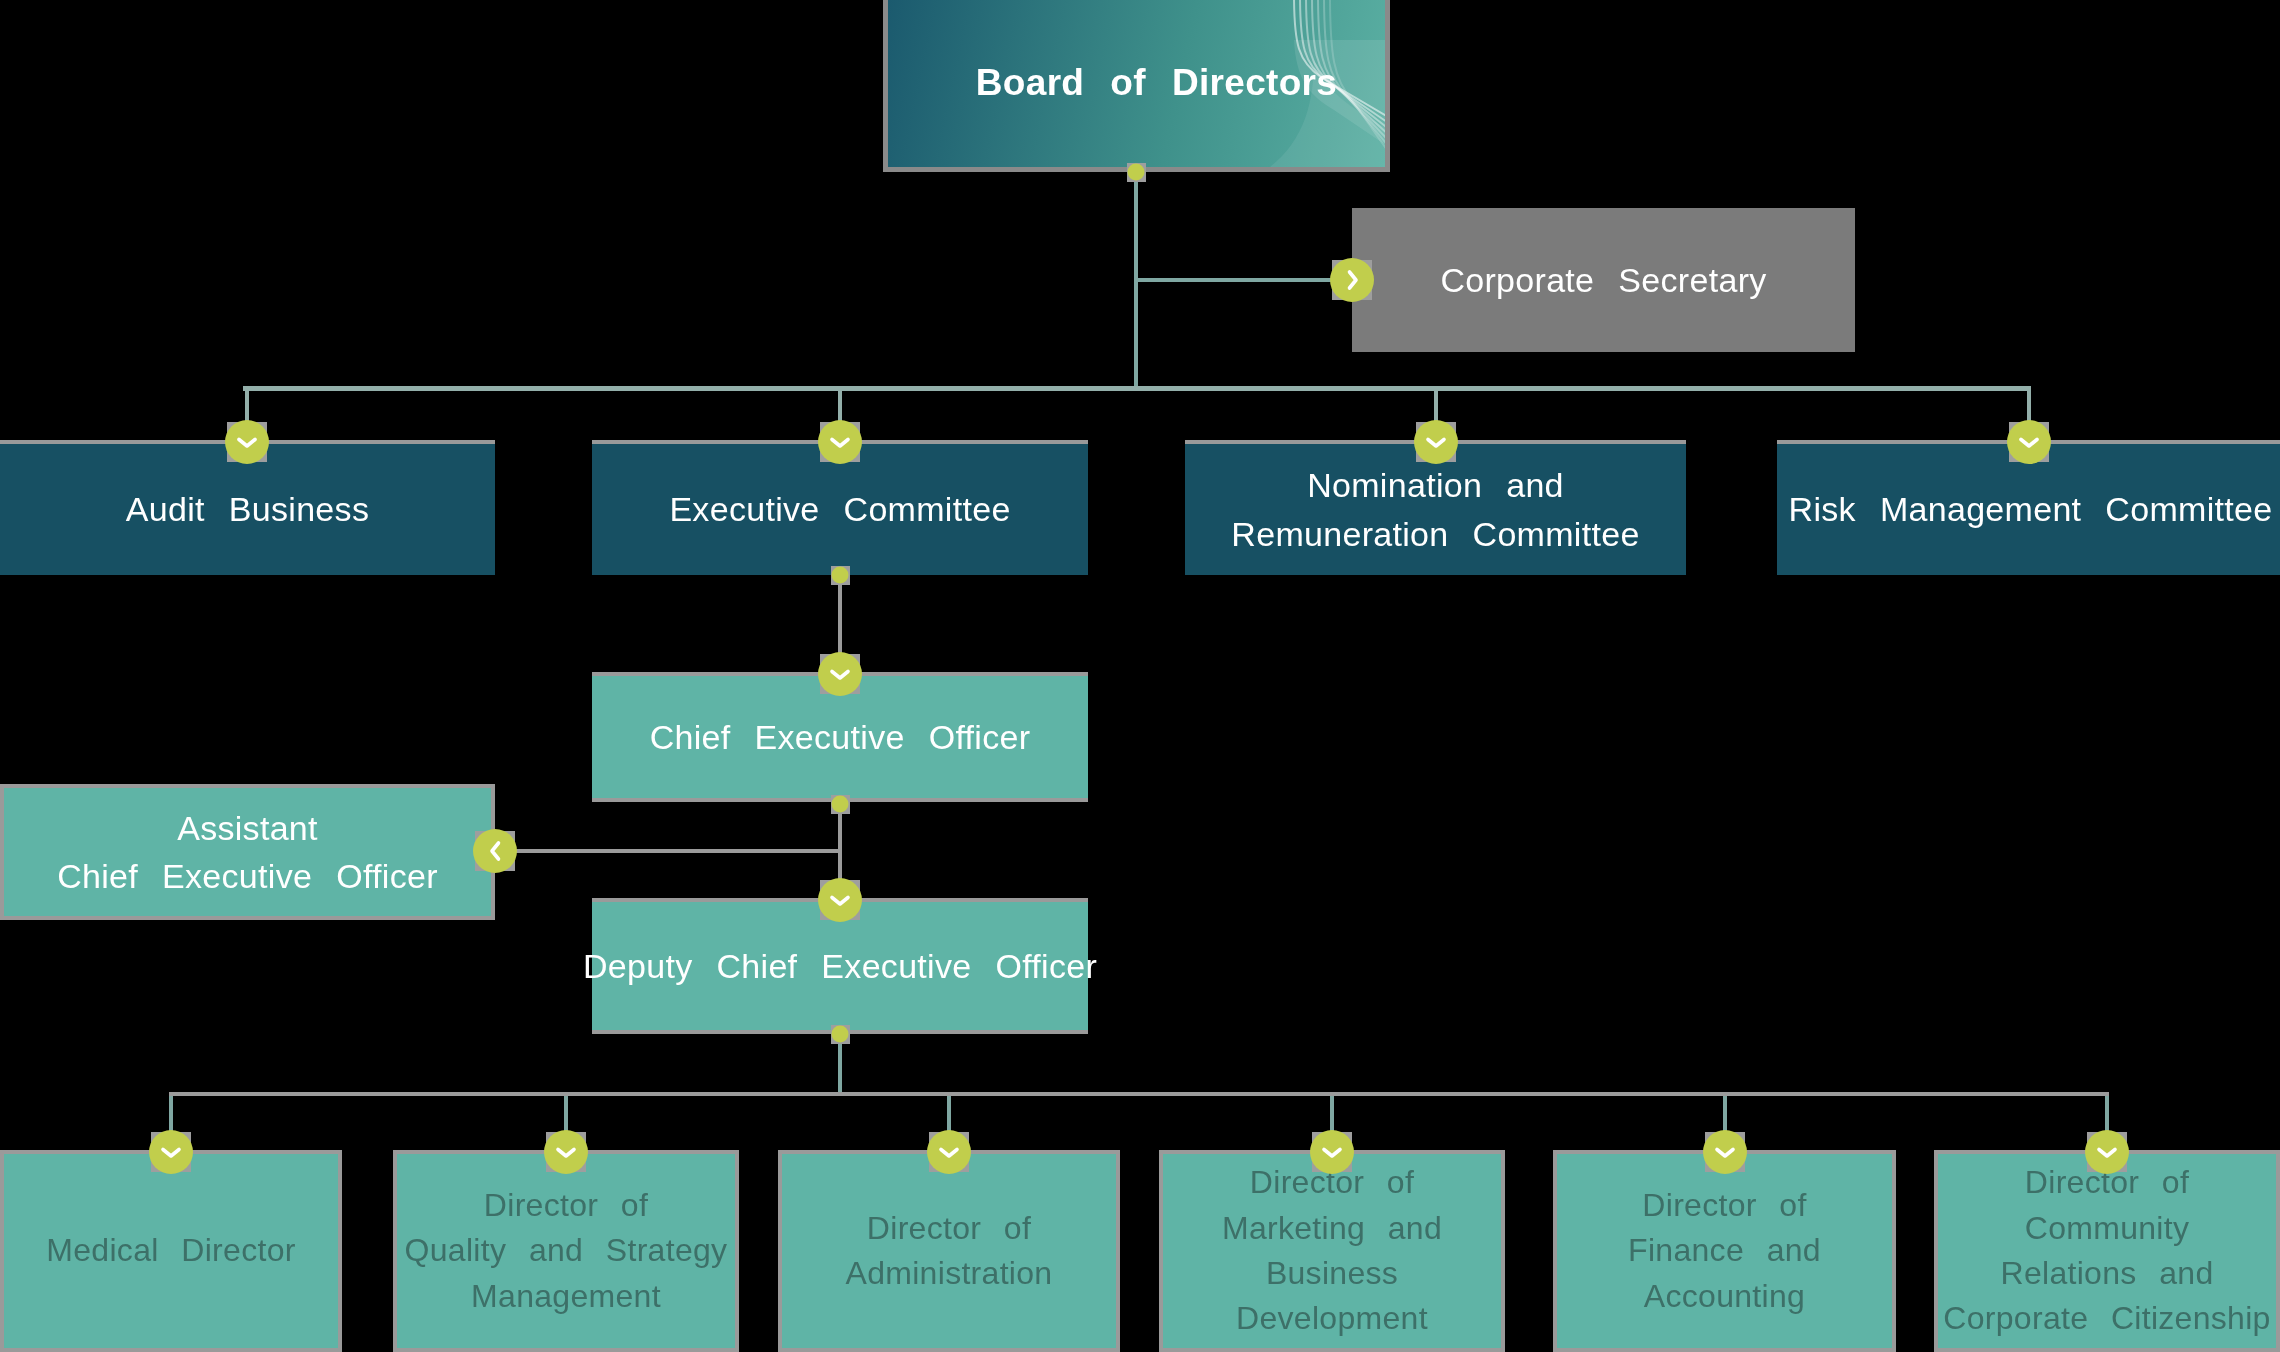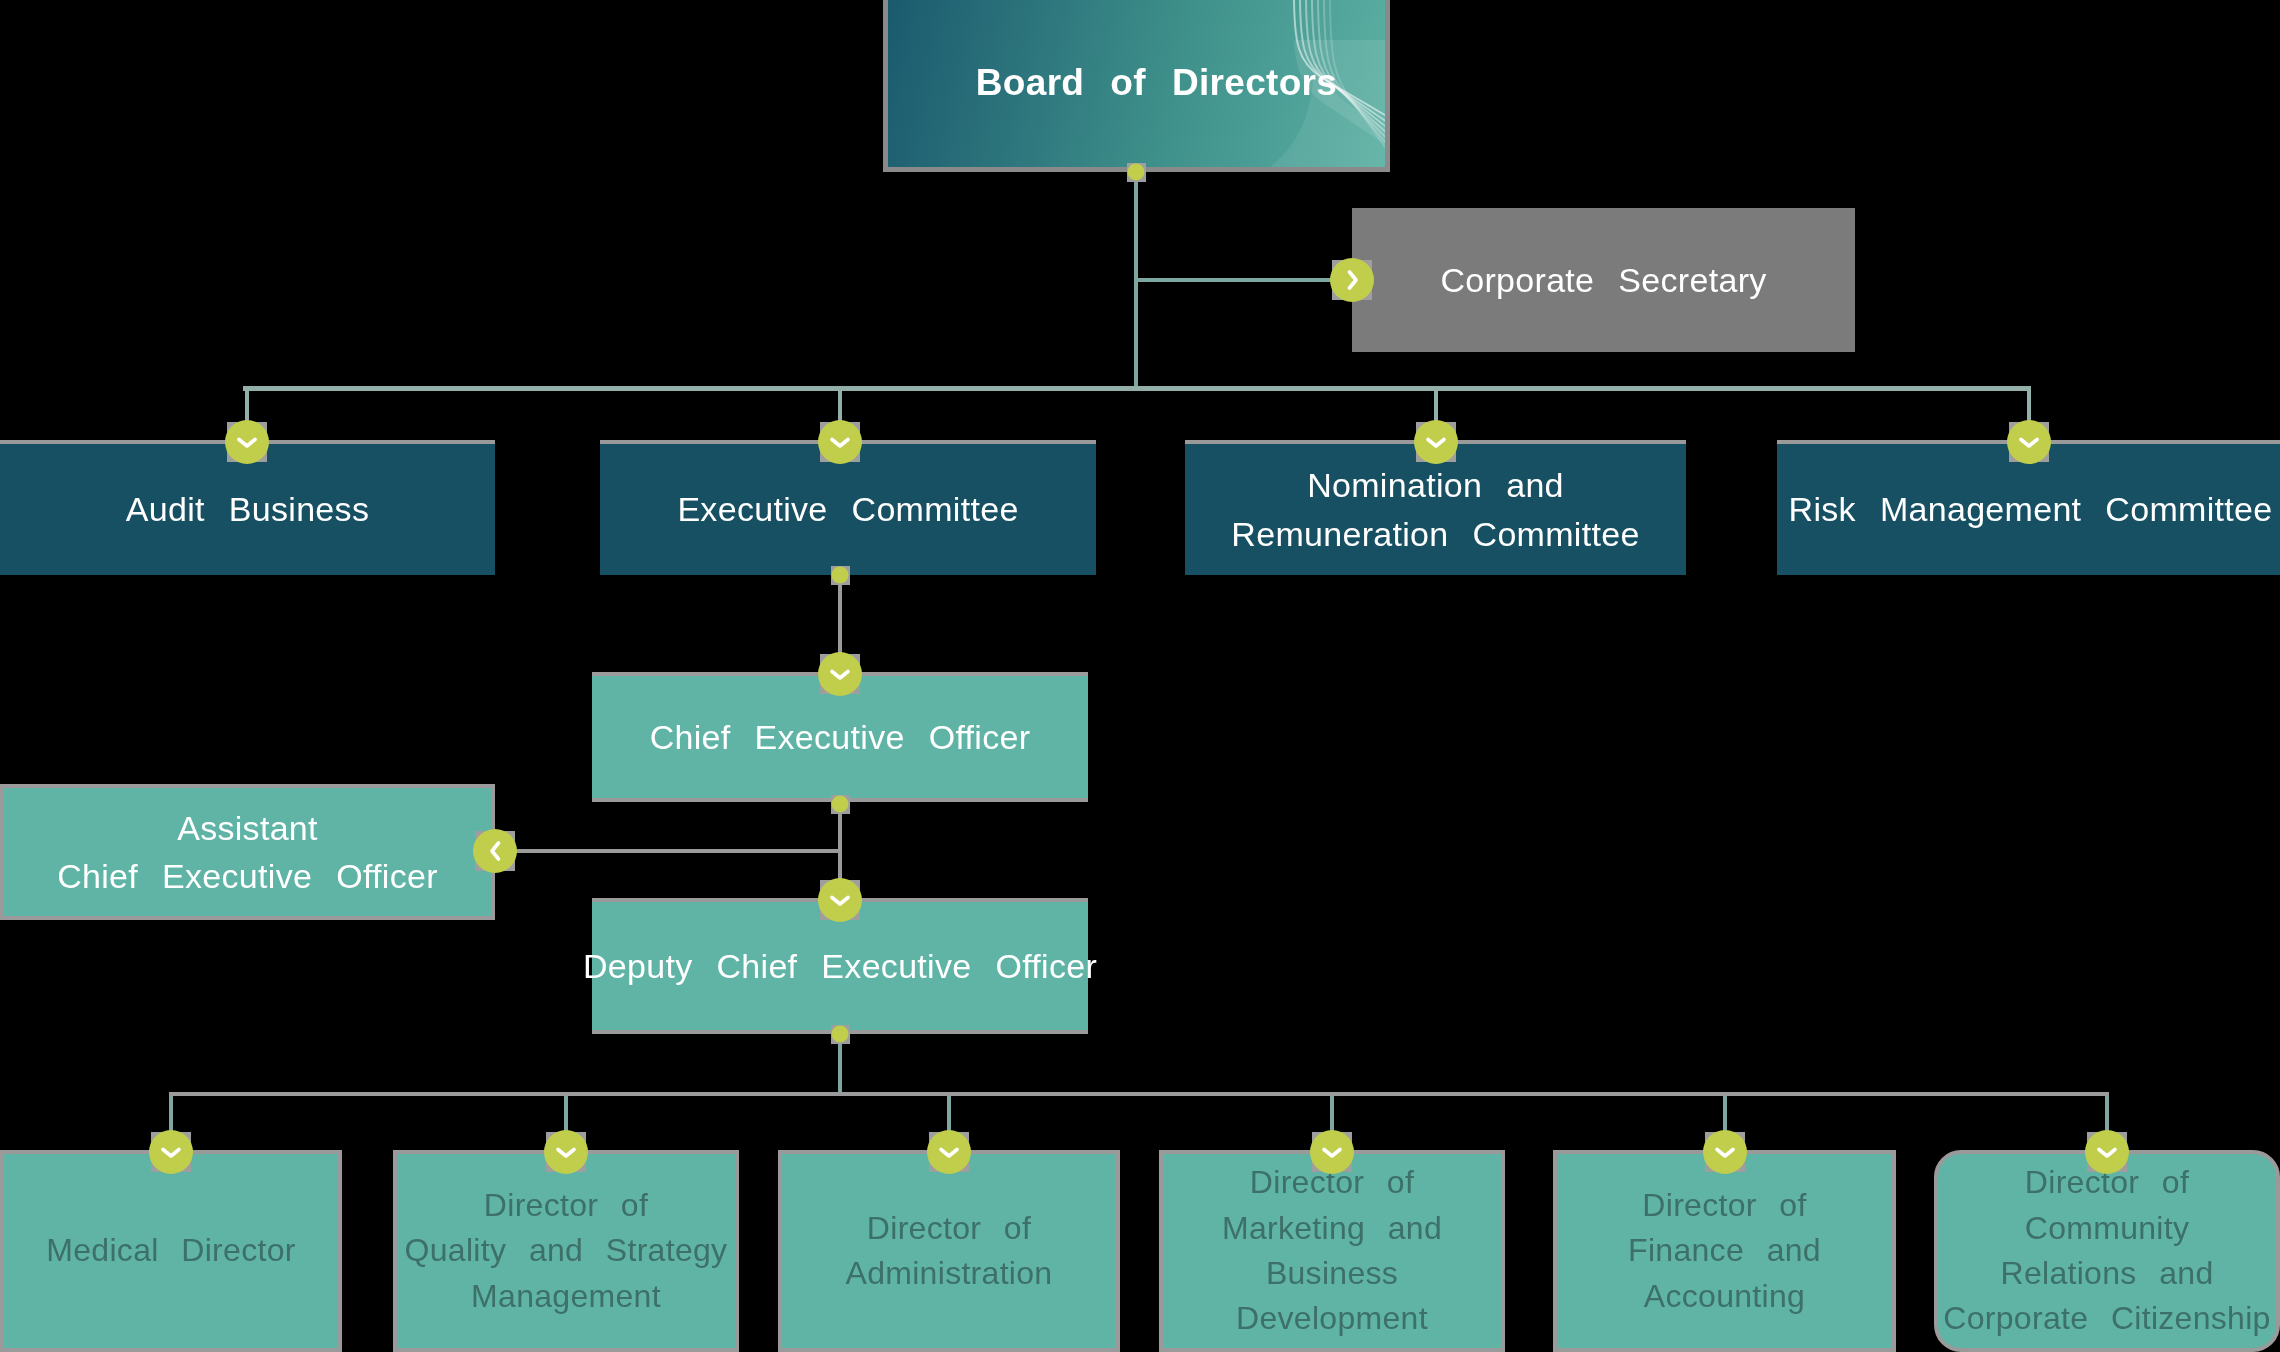--- a/index.html
+++ b/index.html
@@ -78,21 +78,21 @@
   </div>
 
   <div class="box graybox" style="left:1352px;top:208px;width:503px;height:144px;align-items:center;">
     <div class="lbl nowrap">Corporate Secretary</div>
   </div>
 
   <div class="box dark b-top" style="left:0;top:440px;width:495px;height:135px;">
     <div class="lbl nowrap">Audit Business</div>
   </div>
 
-  <div class="box dark b-top" style="left:592px;top:440px;width:496px;height:135px;margin-left:8px;">
+  <div class="box dark b-top" style="left:592px;top:440px;width:496px;height:135px;">
     <div class="lbl nowrap">Executive Committee</div>
   </div>
 
   <div class="box dark b-top" style="left:1185px;top:440px;width:501px;height:135px;">
     <div class="lbl">
       <div>Nomination and</div>
       <div>Remuneration Committee</div>
     </div>
   </div>
 
@@ -142,21 +142,21 @@
     </div>
   </div>
 
   <div class="box teal b-all bottom" style="left:1553px;top:1150px;width:343px;height:202px;">
     <div class="lbl">
       <div>Director of</div>
       <div>Finance and Accounting</div>
     </div>
   </div>
 
-  <div class="box teal b-all bottom" style="left:1934px;top:1150px;width:346px;height:202px;border-radius:27px;">
+  <div class="box teal b-all bottom" style="left:1934px;top:1150px;width:346px;height:202px;">
     <div class="lbl">
       <div>Director of Community</div>
       <div>Relations and</div>
       <div>Corporate Citizenship</div>
     </div>
   </div>
 
   <div class="node dotn" style="left:1136px;top:172px;">
     <span class="handle"></span>
       <span class="circle"></span>

